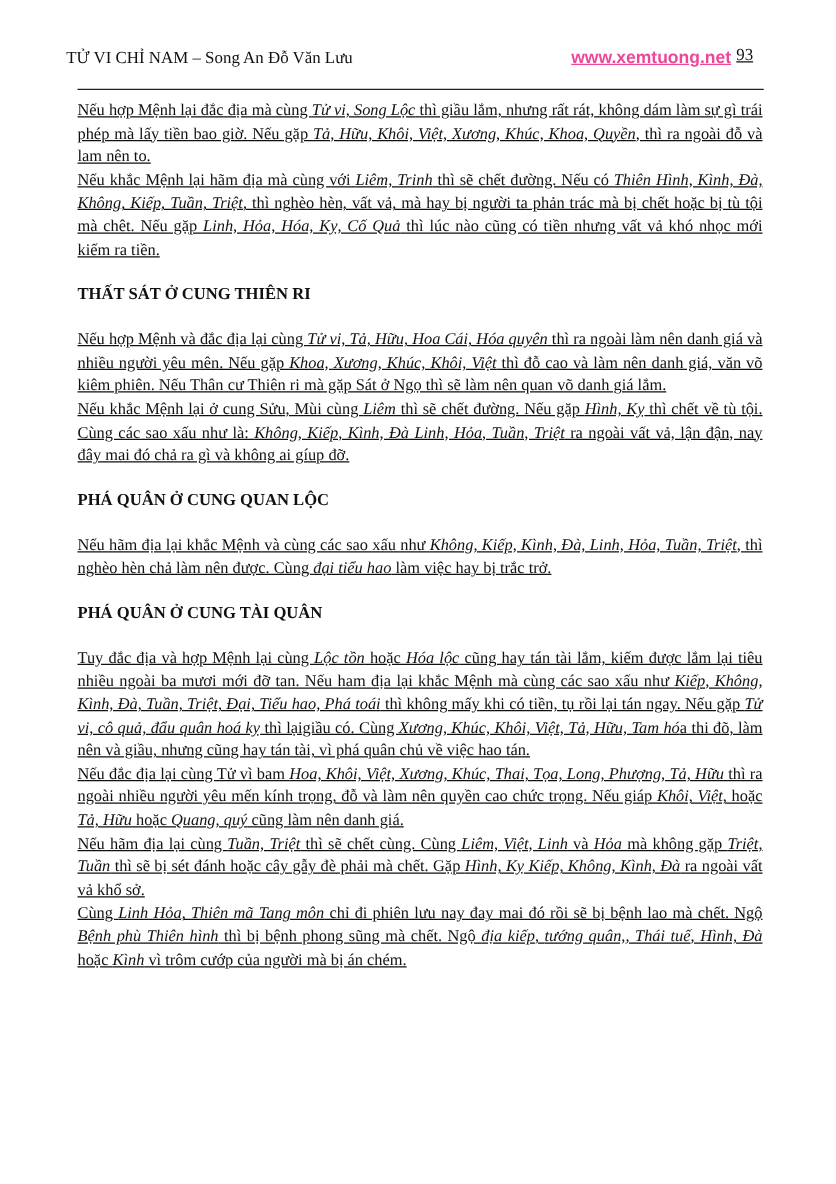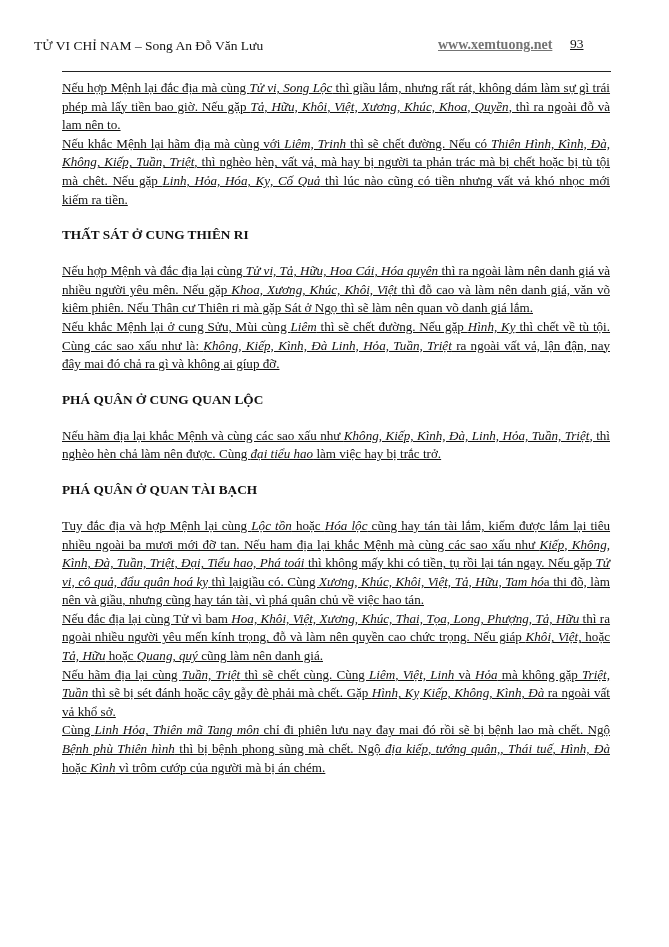--- a/index.html
+++ b/index.html
@@ -2,29 +2,29 @@
 <html><head>
 <meta charset="utf-8">
 <style>
   html, body { margin: 0; padding: 0; background: #ffffff; }
   body {
     width: 669px; height: 947px; position: relative; overflow: hidden;
     font-family: "Liberation Serif", "DejaVu Serif", serif;
     color: #111111;
   }
   .header {
-    position: absolute; left: 34px; top: 38px; width: 562px; height: 24px;
+    position: absolute; left: 53px; top: 38px; width: 562px; height: 24px;
   }
   .header-title {
     position: absolute; left: 0; top: 0; font-size: 13.5px; color: #111;
     white-space: nowrap;
   }
   .header-link {
-    position: absolute; left: 404px; top: -1px; font-family: Liberation Serif, serif;
-    font-weight: bold; font-size: 14px; color: #737373; text-decoration: underline; white-space: nowrap;
+    position: absolute; left: 404px; top: -1px; font-family: Liberation Sans, sans-serif;
+    font-weight: bold; font-size: 14px; color: #ec4899; text-decoration: underline; white-space: nowrap;
   }
   .page-num {
     position: absolute; left: 536px; top: -2px; font-size: 13.5px; color: #111; text-decoration: underline;
   }
   .header-rule {
     position: absolute; left: 62px; top: 71px; width: 549px; height: 1px; background: #222;
   }
   .content {
     position: absolute; left: 62px; top: 79px; width: 548px;
     font-size: 13.1px; line-height: 18.6px; text-align: justify;
@@ -55,21 +55,21 @@
       <div>
         <h2>THẤT SÁT Ở CUNG THIÊN RI</h2>
         <p class="para"><span>Nếu hợp Mệnh và đắc địa lại cùng </span><i>Tử vi, Tả, Hữu, Hoa Cái, Hóa quyên</i><span> thì ra ngoài làm nên danh giá và nhiều người yêu mên. Nếu gặp </span><i>Khoa, Xương, Khúc, Khôi, Việt</i><span> thì đỗ cao và làm nên danh giá, văn võ kiêm phiên. Nếu Thân cư Thiên ri mà gặp Sát ở Ngọ thì sẽ làm nên quan võ danh giá lắm.</span></p>
         <p class="para"><span>Nếu khắc Mệnh lại ở cung Sửu, Mùi cùng </span><i>Liêm</i><span> thì sẽ chết đường. Nếu gặp </span><i>Hình, Kỵ</i><span> thì chết về tù tội. Cùng các sao xấu như là: </span><i>Không, Kiếp, Kình, Đà Linh, Hỏa, Tuần, Triệt</i><span> ra ngoài vất vả, lận đận, nay đây mai đó chả ra gì và không ai gíup đỡ.</span></p>
       </div>
       <div>
         <h2>PHÁ QUÂN Ở CUNG QUAN LỘC</h2>
         <p class="para"><span>Nếu hãm địa lại khắc Mệnh và cùng các sao xấu như </span><i>Không, Kiếp, Kình, Đà, Linh, Hỏa, Tuần, Triệt</i><span>, thì nghèo hèn chả làm nên được. Cùng </span><i>đại tiểu hao</i><span> làm việc hay bị trắc trở.</span></p>
       </div>
       <div>
-        <h2>PHÁ QUÂN Ở QUAN TÀI BẠCH</h2>
+        <h2>PHÁ QUÂN Ở CUNG TÀI QUÂN</h2>
         <p class="para"><span>Tuy đắc địa và hợp Mệnh lại cùng </span><i>Lộc tồn</i><span> hoặc </span><i>Hóa lộc</i><span> cũng hay tán tài lắm, kiếm được lắm lại tiêu nhiều ngoài ba mươi mới đỡ tan. Nếu ham địa lại khắc Mệnh mà cùng các sao xấu như </span><i>Kiếp, Không, Kình, Đà, Tuần, Triệt, Đại, Tiểu hao, Phá toái</i><span> thì không mấy khi có tiền, tụ rồi lại tán ngay. Nếu gặp </span><i>Tử vi, cô quả, đẩu quân hoá kỵ</i><span> thì lạigiầu có. Cùng </span><i>Xương, Khúc, Khôi, Việt, Tả, Hữu, Tam hó</i><span>a thi đõ, làm nên và giầu, nhưng cũng hay tán tài, vì phá quân chủ về việc hao tán.</span></p>
       </div>
       <div>
         <p class="para"><span>Nếu đắc địa lại cùng Tử vì bam </span><i>Hoa, Khôi, Việt, Xương, Khúc, Thai, Tọa, Long, Phượng, Tả, Hữu</i><span> thì ra ngoài nhiều người yêu mến kính trọng, đỗ và làm nên quyền cao chức trọng. Nếu giáp </span><i>Khôi, Việt,</i><span> hoặc </span><i>Tả, Hữu</i><span> hoặc </span><i>Quang, quý</i><span> cũng làm nên danh giá.</span></p>
         <p class="para"><span>Nếu hãm địa lại cùng </span><i>Tuần, Triệt</i><span> thì sẽ chết cùng. Cùng </span><i>Liêm, Việt, Linh</i><span> và </span><i>Hỏa</i><span> mà không gặp </span><i>Triệt, Tuần</i><span> thì sẽ bị sét đánh hoặc cây gẫy đè phải mà chết. Gặp </span><i>Hình, Kỵ Kiếp, Không, Kình, Đà</i><span> ra ngoài vất vả khổ sở.</span></p>
         <p class="para"><span>Cùng </span><i>Linh Hỏa, Thiên mã Tang môn</i><span> chỉ đi phiên lưu nay đay mai đó rồi sẽ bị bệnh lao mà chết. Ngộ </span><i>Bệnh phù Thiên hình</i><span> thì bị bệnh phong sũng mà chết. Ngộ </span><i>địa kiếp</i><span>, </span><i>tướng quân,</i><span>, </span><i>Thái tuế</i><span>, </span><i>Hình, Đà</i><span> hoặc </span><i>Kình</i><span> vì trôm cướp của người mà bị án chém.</span></p>
       </div>
     </div>
 </div>
 

